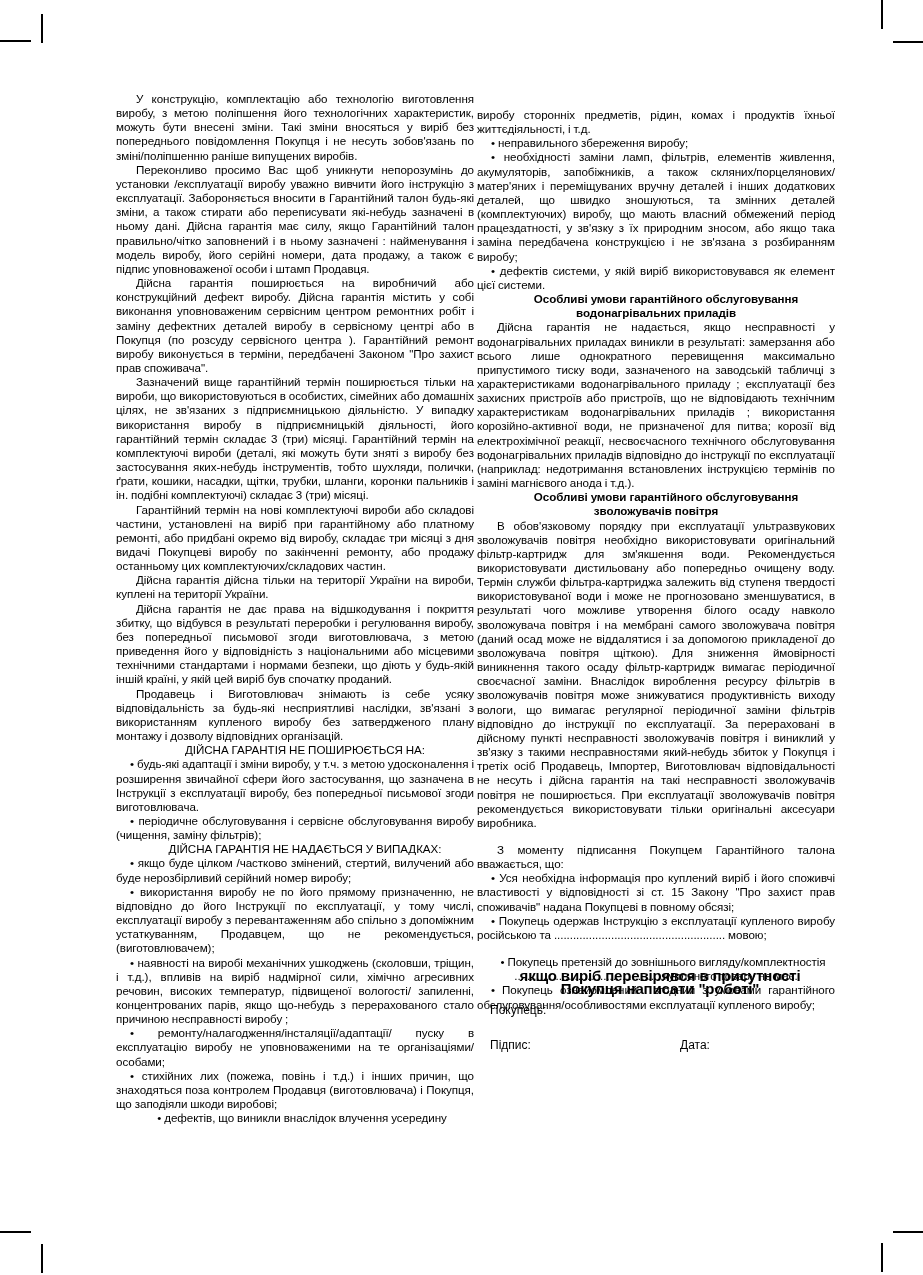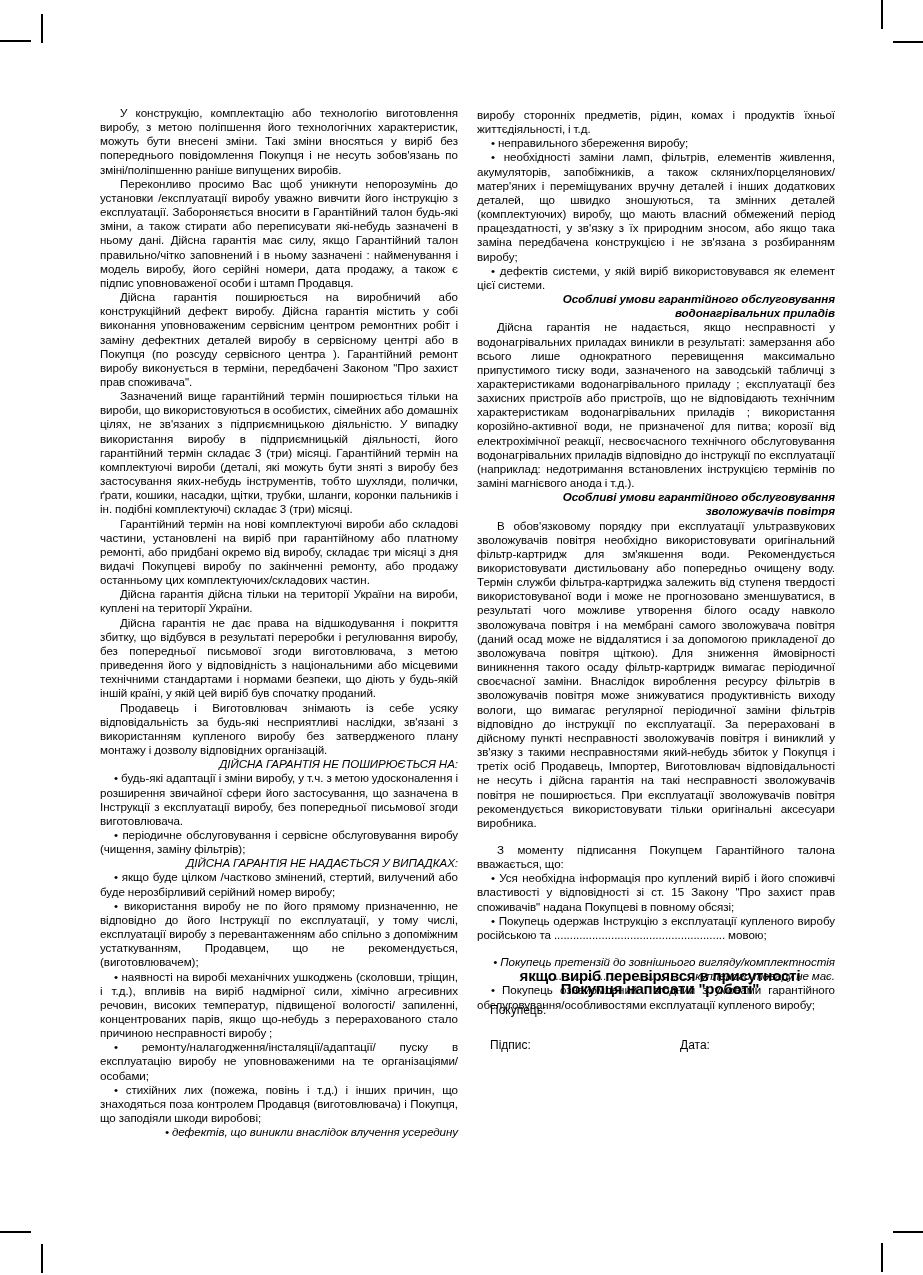--- a/index.html
+++ b/index.html
@@ -38,33 +38,33 @@
     position: absolute;
     top: 92px;
     width: 358px;
     font-size: 11.6px;
     line-height: 14.15px;
     text-align: justify;
     text-justify: inter-word;
     letter-spacing: -0.05px;
     word-spacing: -0.2px;
   }
-  #col-left  { left: 100px; margin-top: 14px; }
+  #col-left  { left: 116px; }
   #col-right { left: 477px; margin-top: 16px; }
 
   .col p {
     margin: 0;
     padding: 0;
   }
   .para      { text-indent: 20px; }
   .bullet    { text-indent: 14px; }
   .noindent  { text-indent: 0; }
   .heading   { font-weight: bold; text-indent: 20px; }
   .caps      { text-indent: 20px; }
-  .last-line-left { text-align: right; font-style: italic; }
+  .last-line-left { text-align: center; }
   .gap-sm    { height: 13px; }
 
   
   #footer-block {
     position: absolute;
     left: 490px;
     top: 976px;
     width: 350px;
     font-size: 12px;
     line-height: 14px;

